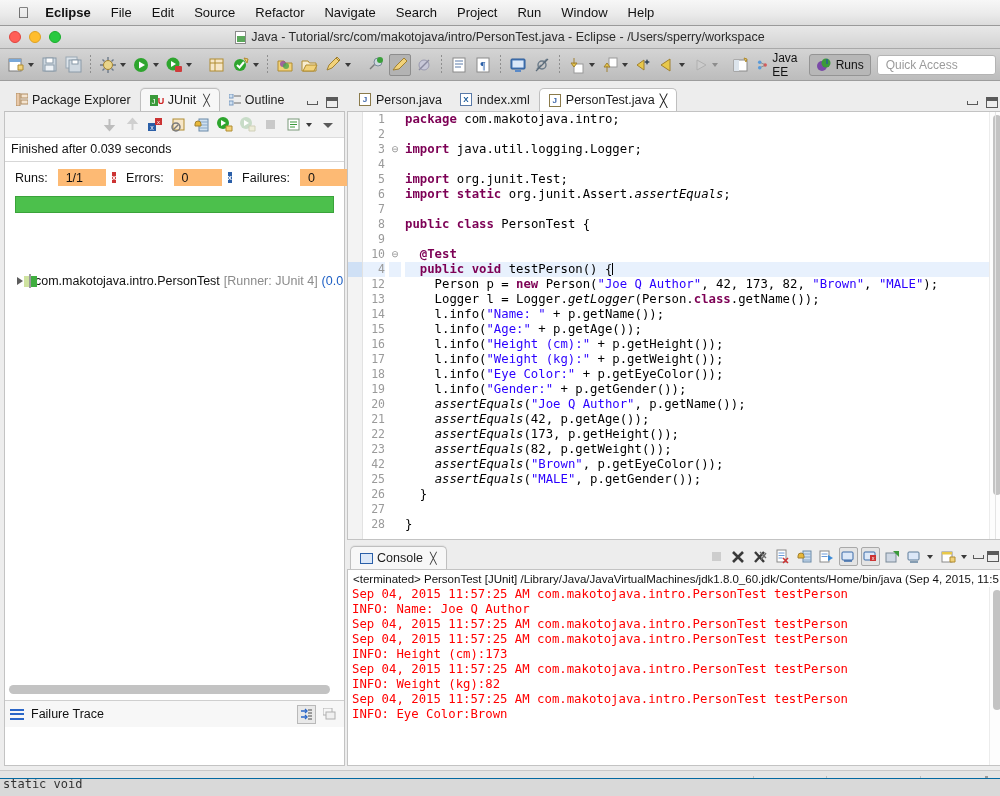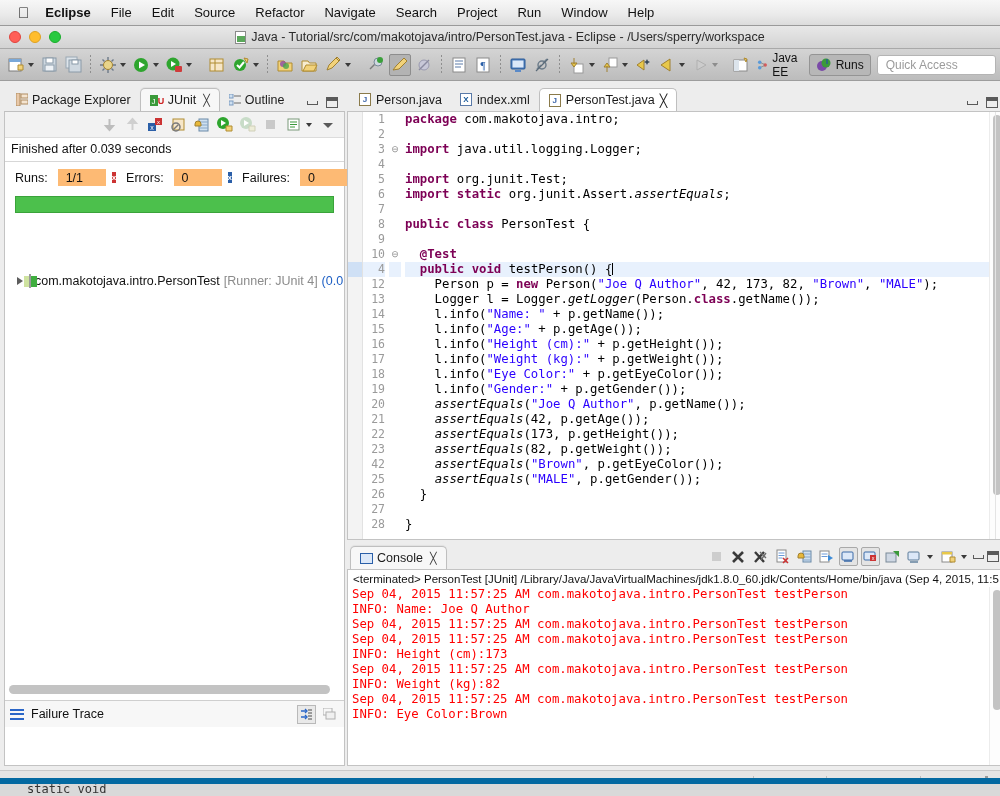--- a/index.html
+++ b/index.html
@@ -197,21 +197,21 @@
   
   #statusbar { height:26px; background:#e4e4e4; border-top:1px solid #c9c9c9;
                display:flex; align-items:center; font-size:12px; color:#2b2b2b; }
   .sb-sep { width:1px;height:16px;background:#bcbcbc; }
   .sb-cell { padding:0 14px; }
   .sb-grip { margin-left:auto; margin-right:12px; width:3px;
              height:16px;background:repeating-linear-gradient(to bottom,#9a9a9a 0 2px,transparent 2px 5px); }
 
   
   #bg-window { position:absolute; left:0; bottom:0; width:1000px; height:18px;
-               background:#d9d9d9; border-top:6px solid #0369a1; overflow:hidden;padding-left:24px; }
+               background:#d9d9d9; border-top:1px solid #0369a1; overflow:hidden; }
   #bg-window .bw-inner { font-family:"DejaVu Sans Mono", monospace; font-size:12px;
                color:#333; padding-left:3px; position:relative; top:-2px; white-space:nowrap;}
 </style>
 </head>
 <body>
 
 <div id="mac-menubar">
   <span class="apple"></span>
   <span class="mitem bold">Eclipse</span>
   <span class="mitem">File</span>

